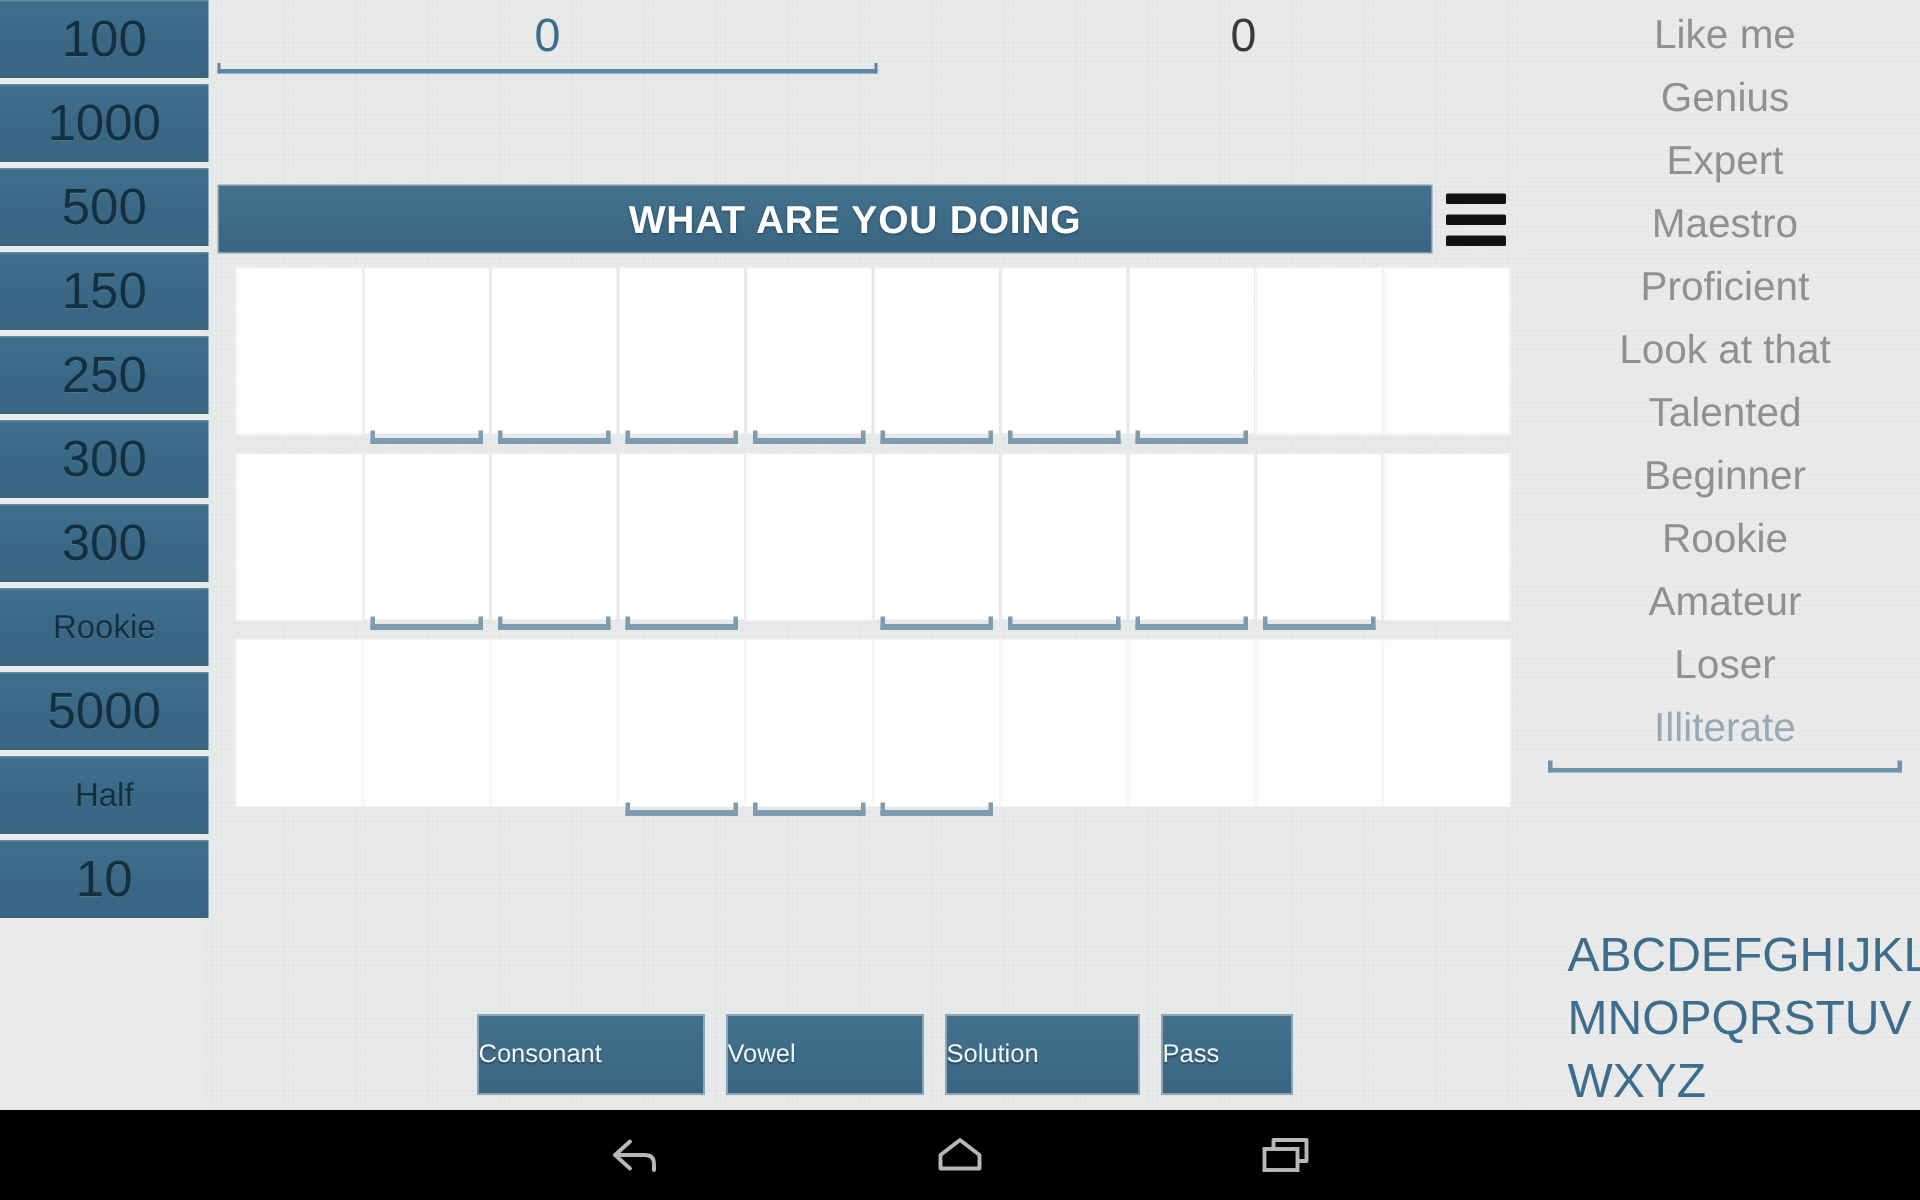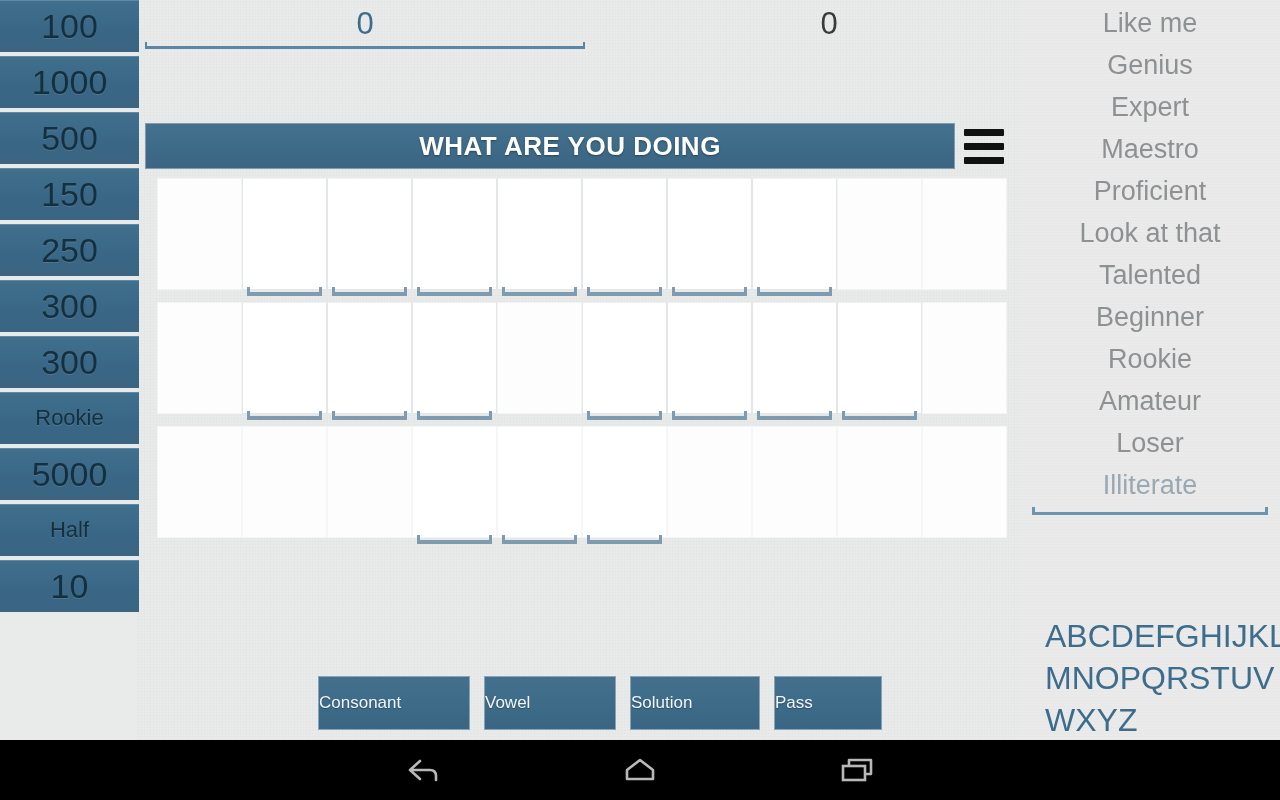--- a/index.html
+++ b/index.html
@@ -208,21 +208,21 @@
     font-size: 17px;
     display: flex;
     align-items: center;
     cursor: pointer;
     text-shadow: 0 1px 1px rgba(0,0,0,0.3);
     white-space: nowrap;
   }
   .action-btn.w-consonant { width: 152px; }
   .action-btn.w-vowel     { width: 132px; }
   .action-btn.w-solution  { width: 130px; }
-  .action-btn.w-pass      { width: 108px; }
+  .action-btn.w-pass      { width: 88px; }
 
   
   #right-panel {
     position: absolute;
     left: 1020px; top: 0;
     width: 260px;
     height: 740px;
     background:
       repeating-linear-gradient(0deg, rgba(0,0,0,0.010) 0px, rgba(0,0,0,0.010) 1px, rgba(255,255,255,0) 1px, rgba(255,255,255,0) 3px),
       #eaeaea;

